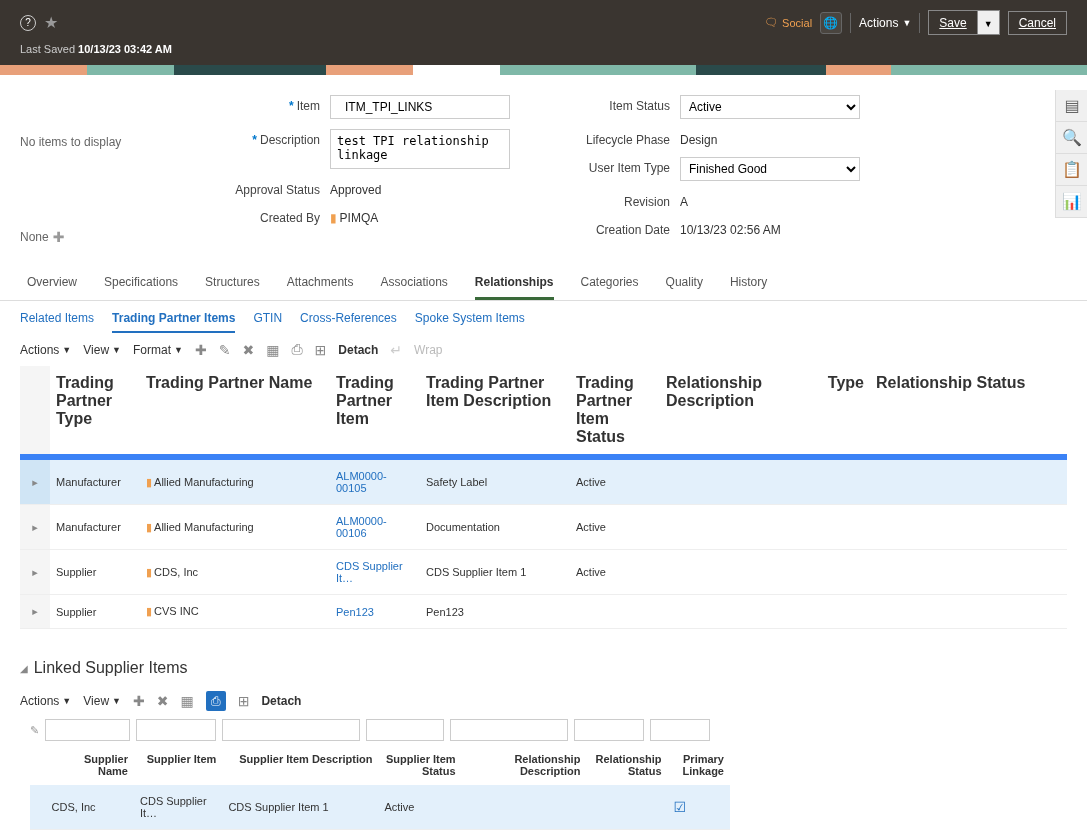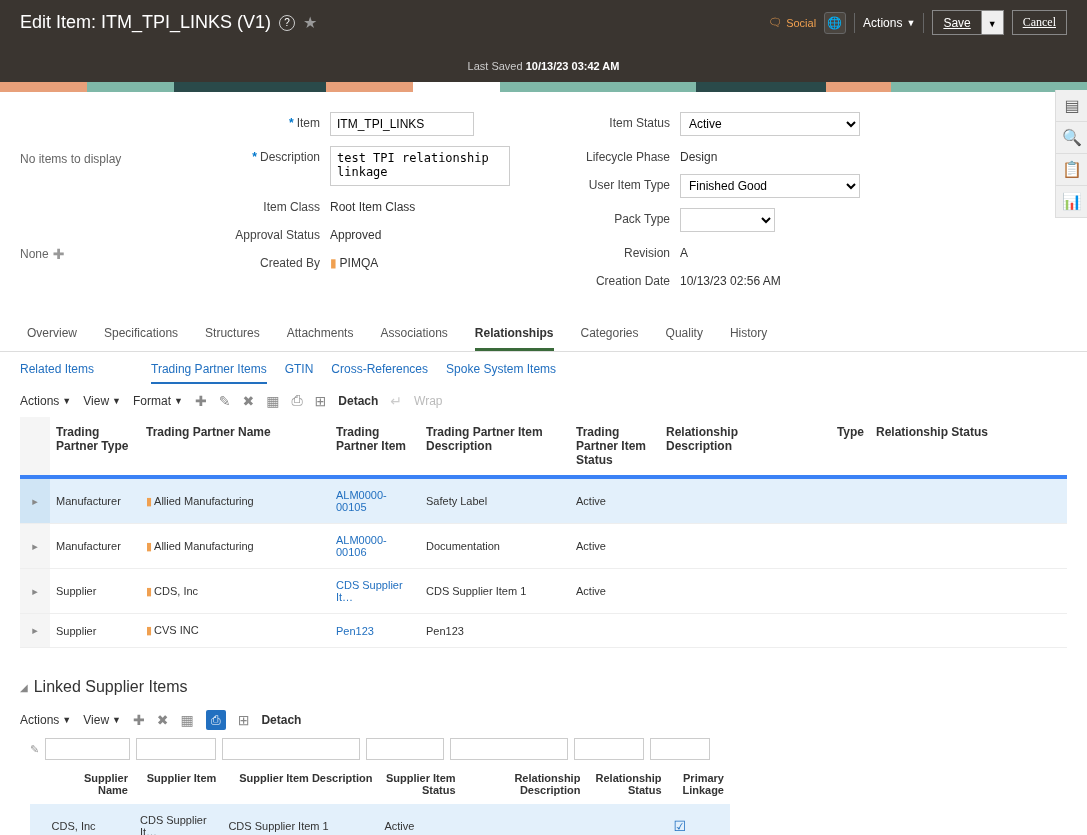--- a/index.html
+++ b/index.html
@@ -9,56 +9,56 @@
 .header-title { font-size: 18px; font-weight: normal; display: flex; align-items: center; gap: 8px; }
 .header-title .help-icon { width: 16px; height: 16px; border: 1px solid #ccc; border-radius: 50%; display: inline-flex; align-items: center; justify-content: center; font-size: 10px; }
 .header-title .star-icon { color: #999; font-size: 16px; }
 .header-actions { display: flex; align-items: center; gap: 8px; }
 .social-link { color: #f0a050; font-size: 11px; display: flex; align-items: center; gap: 4px; }
 .social-icon-box { width: 22px; height: 22px; border: 1px solid #666; border-radius: 3px; display: flex; align-items: center; justify-content: center; background: #4a453f; }
 .header-divider { width: 1px; height: 20px; background: #666; }
 .actions-btn { color: #fff; background: transparent; border: none; cursor: pointer; display: flex; align-items: center; gap: 4px; font-size: 12px; }
 .save-btn, .cancel-btn { background: #3a3530; color: #fff; border: 1px solid #888; padding: 4px 10px; cursor: pointer; font-size: 12px; }
 .save-btn { text-decoration: underline; }
-.cancel-btn { text-decoration: underline; font-family: Liberation Serif, serif; }
+.cancel-btn { text-decoration: underline; }
 .save-group { display: flex; border-radius: 12px; }
 .save-dropdown { border: 1px solid #888; border-left: none; padding: 4px 6px; cursor: pointer; }
-.last-saved { text-align: center; font-size: 11px; margin-top: 25px; color: #ccc; }
+.last-saved { text-align: left; font-size: 11px; margin-top: 8px; color: #ccc; }
 .last-saved b { color: #fff; }
 .color-strip { height: 10px; background: linear-gradient(90deg, #e8a07a 0%, #e8a07a 8%, #7fb8a8 8%, #7fb8a8 16%, #2a4a4a 16%, #2a4a4a 30%, #e8a07a 30%, #e8a07a 38%, #fff 38%, #fff 46%, #7fb8a8 46%, #7fb8a8 64%, #2a4a4a 64%, #2a4a4a 76%, #e8a07a 76%, #e8a07a 82%, #7fb8a8 82%, #7fb8a8 100%); }
 .form-area { display: flex; padding: 20px; gap: 40px; }
 .form-left { width: 140px; padding-top: 40px; }
 .no-items { color: #666; margin-bottom: 80px; }
 .none-text { display: flex; align-items: center; gap: 4px; color: #666; }
 .plus-small { color: #999; font-size: 14px; }
 .form-mid { flex: 0 0 auto; }
 .form-right { flex: 0 0 auto; }
 .form-row { display: flex; align-items: flex-start; margin-bottom: 10px; }
 .form-label { width: 130px; text-align: right; padding-right: 10px; padding-top: 4px; color: #444; }
 .form-label .req { color: #0077cc; font-weight: bold; margin-right: 3px; }
 .form-value { padding-top: 4px; }
-.form-input { border: 1px solid #ccc; padding: 4px 6px; width: 144px; font-size: 12px; }
+.form-input { border: 1px solid #ccc; padding: 4px 14px; width: 180px; font-size: 12px; }
 .form-textarea { border: 1px solid #ccc; padding: 4px 6px; width: 180px; height: 40px; font-size: 12px; resize: none; }
 .form-select { border: 1px solid #ccc; padding: 3px 4px; width: 180px; font-size: 12px; background: #fff; }
 .form-select.small { width: 95px; }
 .created-by-icon { color: #f0a050; margin-right: 3px; }
 .tabs-main { border-bottom: 1px solid #ddd; padding: 0 20px; display: flex; gap: 20px; }
 .tab-main { padding: 8px 0; cursor: pointer; color: #555; margin-left: 7px; }
 .tab-main.active { font-weight: bold; border-bottom: 3px solid #3a6a3a; color: #333; }
 .subtabs { padding: 10px 20px 0; display: flex; gap: 18px; }
 .subtab { color: #2270c0; cursor: pointer; padding-bottom: 6px; }
-.subtab.active { font-weight: normal; border-bottom: 2px solid #2270c0; margin-left: 39px; }
+.subtab.active { font-weight: bold; border-bottom: 2px solid #2270c0; }
 .toolbar { padding: 8px 20px; display: flex; align-items: center; gap: 12px; }
 .toolbar-text { cursor: pointer; display: flex; align-items: center; gap: 3px; }
 .toolbar-icon { color: #888; cursor: pointer; font-size: 14px; }
 .toolbar-icon.disabled { color: #ccc; }
 .toolbar-detach { font-weight: bold; }
 .toolbar-wrap { color: #bbb; }
 .table { width: calc(100% - 40px); margin: 0 20px; border-collapse: collapse; }
-.table th { text-align: left; font-weight: bold; padding: 8px 6px; border-bottom: 4px solid #3b82f6; font-size: 12px; vertical-align: top; margin-left: 11px; }
+.table th { text-align: left; font-weight: bold; padding: 8px 6px; border-bottom: 6px solid #3b82f6; font-size: 16px; vertical-align: top; margin-left: 11px; }
 .table td { padding: 10px 6px; border-bottom: 1px solid #eee; font-size: 11px; }
 .table tr.selected td { background: #e3f0fb; }
 .table tr.selected .expand-cell { background: #d0e5f5; }
 .expand-cell { width: 30px; text-align: center; background: #f5f5f5; color: #888; cursor: pointer; }
 .table-link { color: #2270c0; cursor: pointer; }
 .partner-icon { color: #f0a050; margin-right: 2px; }
 .section-title { padding: 30px 20px 10px; font-size: 16px; display: flex; align-items: center; gap: 6px; }
 .section-toggle { color: #888; font-size: 10px; }
 .toolbar2 { padding: 4px 20px 8px; display: flex; align-items: center; gap: 12px; }
 .filter-inputs { display: flex; gap: 6px; padding: 0 30px 4px; align-items: center; }
@@ -80,21 +80,20 @@
 .side-tool { width: 32px; height: 32px; display: flex; align-items: center; justify-content: center; border-bottom: 1px solid #ddd; color: #666; cursor: pointer; font-size: 16px; }
 .chevron-down { font-size: 9px; }
 .blue-box-icon { background: #2270c0; color: #fff; width: 20px; height: 20px; display: inline-flex; align-items: center; justify-content: center; border-radius: 2px; font-size: 12px; }
 </style>
 </head>
 <body>
 
 <div class="header">
   <div class="header-top">
     <div class="header-title">
-      <span>Edit Item: ITM_TPI_LINKS (V1)</span>
       <span class="help-icon">?</span>
       <span class="star-icon">★</span>
     </div>
     <div class="header-actions">
       <span class="social-link">
         <span>🗨</span>
         <span>Social</span>
       </span>
       <span class="social-icon-box">🌐</span>
       <span class="header-divider"></span>
@@ -127,48 +126,40 @@
   <div class="form-mid">
     <div class="form-row">
       <div class="form-label"><span class="req">*</span><span>Item</span></div>
       <input class="form-input" value="ITM_TPI_LINKS" style="">
     </div>
     <div class="form-row">
       <div class="form-label"><span class="req">*</span><span>Description</span></div>
       <textarea class="form-textarea" style="">test TPI relationship linkage</textarea>
     </div>
     <div class="form-row">
-      <div class="form-label">Item Class</div>
-      <div class="form-value">Root Item Class</div>
-    </div>
-    <div class="form-row">
       <div class="form-label">Approval Status</div>
       <div class="form-value">Approved</div>
     </div>
     <div class="form-row">
       <div class="form-label">Created By</div>
       <div class="form-value"><span class="created-by-icon">▮</span><span>PIMQA</span></div>
     </div>
   </div>
   <div class="form-right">
     <div class="form-row">
       <div class="form-label">Item Status</div>
       <select class="form-select"><option>Active</option></select>
     </div>
     <div class="form-row">
       <div class="form-label">Lifecycle Phase</div>
       <div class="form-value">Design</div>
     </div>
     <div class="form-row">
       <div class="form-label">User Item Type</div>
       <select class="form-select"><option>Finished Good</option></select>
-    </div>
-    <div class="form-row">
-      <div class="form-label">Pack Type</div>
-      <select class="form-select small"><option></option></select>
     </div>
     <div class="form-row">
       <div class="form-label">Revision</div>
       <div class="form-value">A</div>
     </div>
     <div class="form-row">
       <div class="form-label">Creation Date</div>
       <div class="form-value">10/13/23 02:56 AM</div>
     </div>
   </div>

